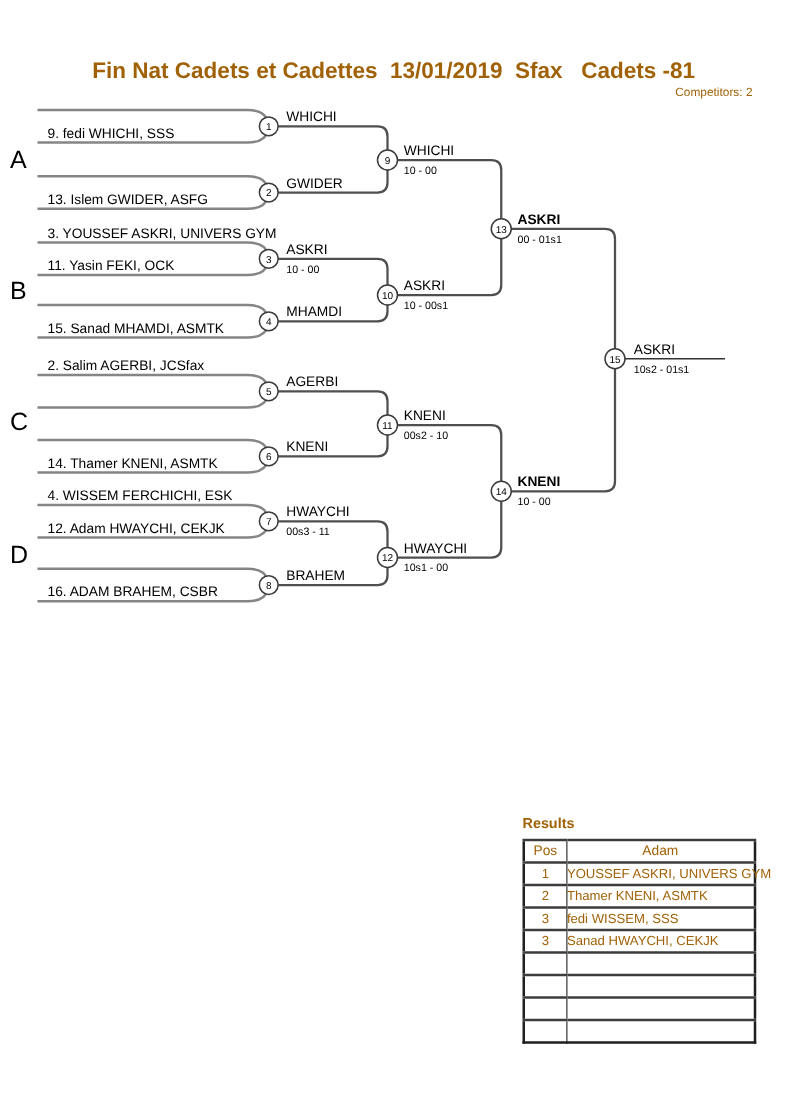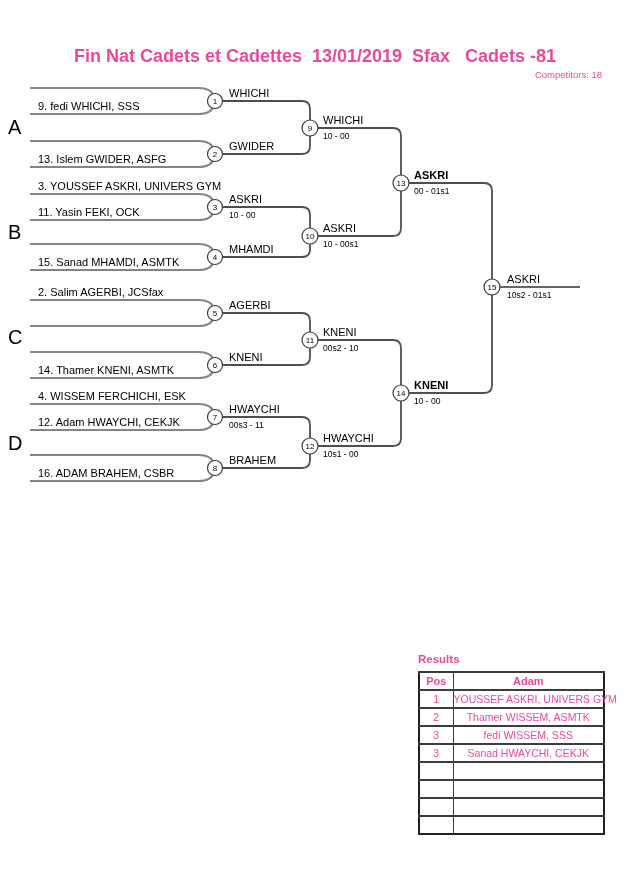--- a/index.html
+++ b/index.html
@@ -1,49 +1,49 @@
 <!DOCTYPE html>
 <html><head>
 <meta charset="utf-8">
 <style>
   html,body{margin:0;padding:0;background:#fff;}
   #page{position:relative;width:630px;height:891px;background:#fff;
-        font-family:"Liberation Sans",sans-serif;color:#ec4899;overflow:hidden;}
+        font-family:"Liberation Sans",sans-serif;color:#a16207;overflow:hidden;}
   .title{position:absolute;top:46px;left:0;width:630px;text-align:center;
          font-size:18px;font-weight:bold;white-space:pre;}
   .competitors{position:absolute;top:69px;right:28px;font-size:9.5px;}
   svg{position:absolute;left:0;top:0;}
   svg text{font-family:"Liberation Sans",sans-serif;fill:#000;}
   .entry-line{stroke:#858585;stroke-width:2;fill:none;}
   .conn{stroke:#4f4f4f;stroke-width:1.8;fill:none;}
   .stub{stroke:#333;stroke-width:1.3;fill:none;}
   .match-circle{fill:#fff;stroke:#3a3a3a;stroke-width:1.2;}
   .match-num{font-size:8px;text-anchor:middle;}
   .entry-name{font-size:11px;}
   .winner{font-size:11px;}
   .winner.bold{font-weight:bold;}
   .score{font-size:8.5px;}
   .group-letter{font-size:20px;}
   .results-wrap{position:absolute;left:418px;top:653px;width:187px;}
   .results-title{text-align:left;font-size:11.5px;font-weight:bold;margin:0 0 6px 0;}
   table.results{border-collapse:collapse;width:100%;border:2px solid #1f1f1f;table-layout:fixed;}
   table.results th,table.results td{border-left:1px solid #3c3c3c;border-top:2px solid #3c3c3c;
       height:16px;font-size:10.5px;padding:0;overflow:visible;}
-  table.results th{font-weight:bold;font-size:11px;text-align:center;}
+  table.results th{font-weight:normal;font-size:11px;text-align:center;}
   col.pos-col{width:34px;}
   td.pos{text-align:center;}
-  td.name{text-align:center;padding-left:7px;white-space:nowrap;margin-top:20px;}
+  td.name{text-align:left;padding-left:7px;white-space:nowrap;margin-top:20px;}
 </style>
 </head>
 <body>
 
 <div id="page">
 
   <div class="title">Fin Nat Cadets et Cadettes  13/01/2019  Sfax   Cadets -81</div>
-  <div class="competitors">Competitors: 18</div>
+  <div class="competitors">Competitors: 2</div>
 
   <svg width="630" height="891" viewBox="0 0 630 891">
 
     <text class="group-letter" x="8" y="134">A</text>
     <text class="group-letter" x="8" y="239">B</text>
     <text class="group-letter" x="8" y="344">C</text>
     <text class="group-letter" x="8" y="450">D</text>
 
     <path class="entry-line" d="M30,88 H198 Q212,88 214,97"></path>
     <path class="entry-line" d="M30,114 H198 Q212,114 214,105"></path>
@@ -165,21 +165,21 @@
           <tr>
         <th>Pos</th>
         <th>Adam</th>
       </tr>
       <tr>
         <td class="pos">1</td>
         <td class="name">YOUSSEF ASKRI, UNIVERS GYM</td>
       </tr>
       <tr>
         <td class="pos">2</td>
-        <td class="name">Thamer WISSEM, ASMTK</td>
+        <td class="name">Thamer KNENI, ASMTK</td>
       </tr>
       <tr>
         <td class="pos">3</td>
         <td class="name">fedi WISSEM, SSS</td>
       </tr>
       <tr>
         <td class="pos">3</td>
         <td class="name">Sanad HWAYCHI, CEKJK</td>
       </tr>
       <tr>

